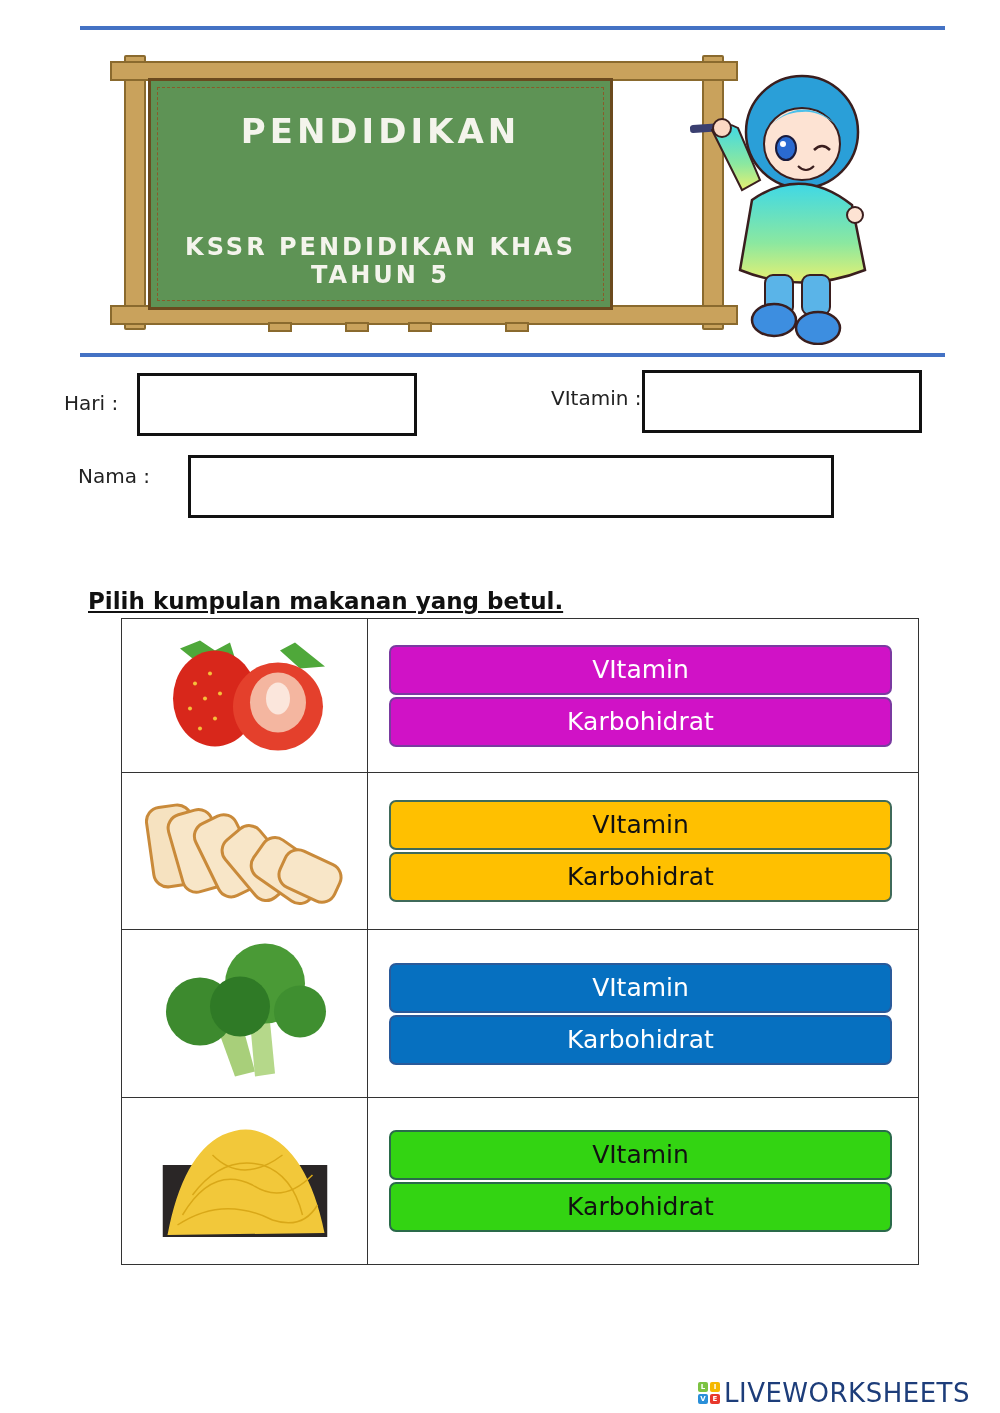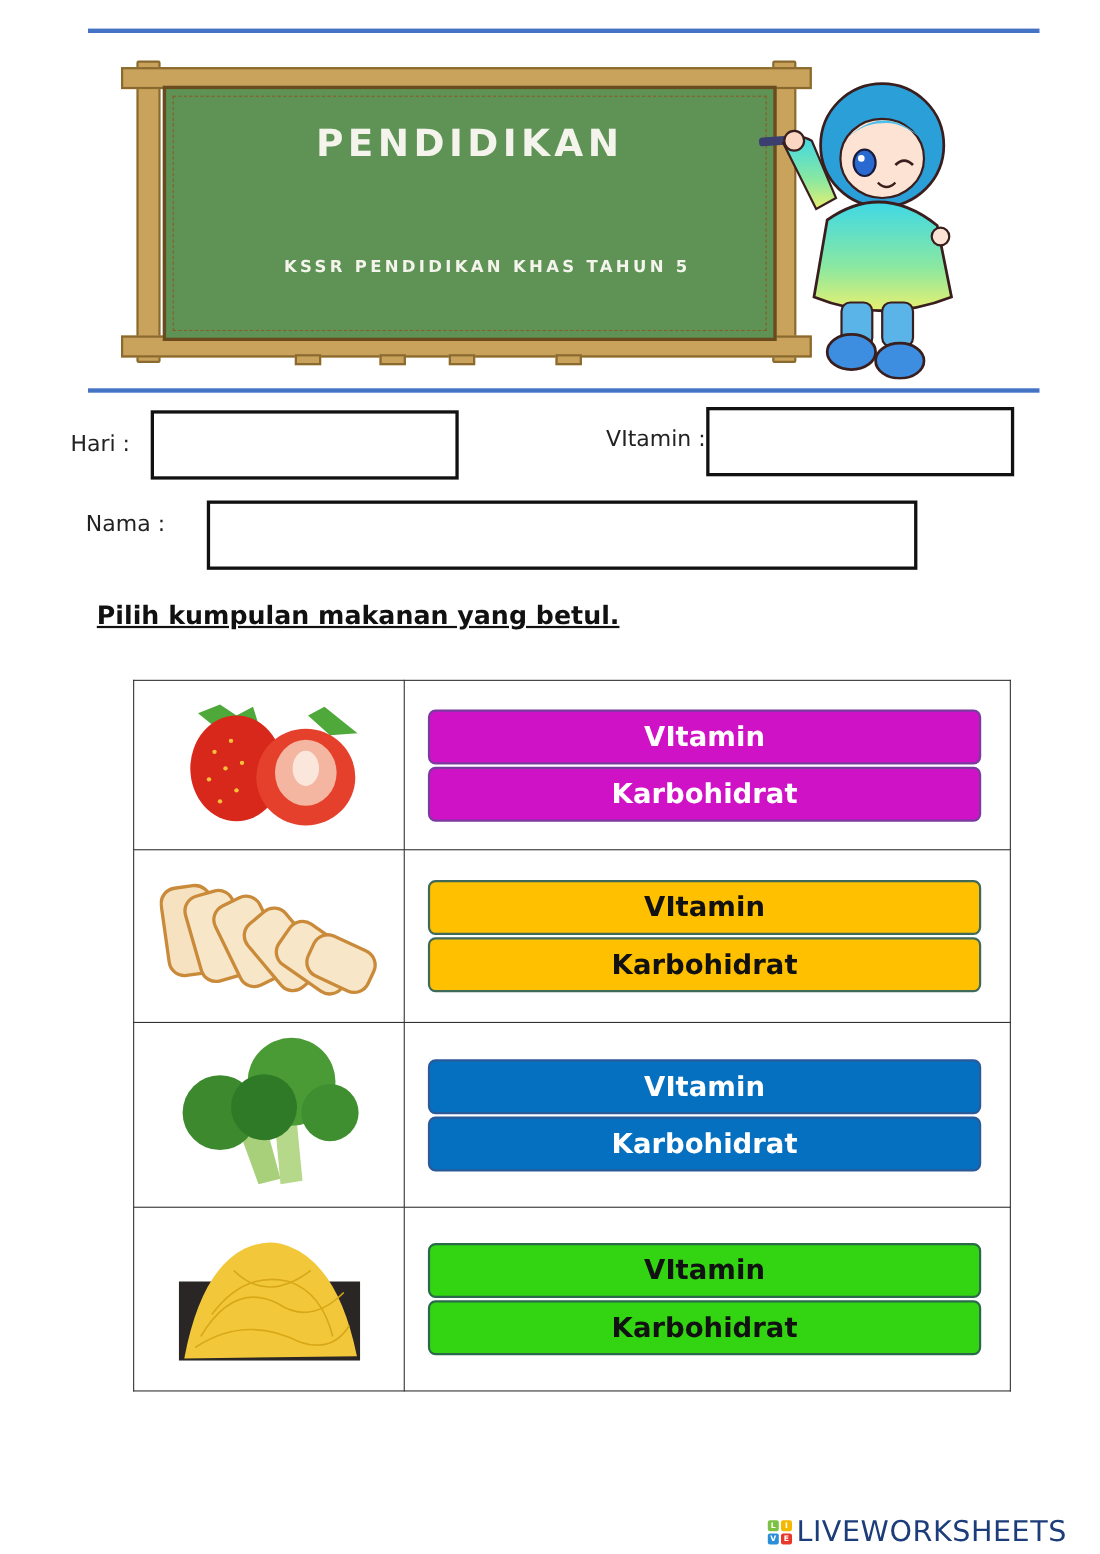--- a/index.html
+++ b/index.html
@@ -2,36 +2,36 @@
 <html><head>
 <meta charset="utf-8">
 <style>
   html, body { margin:0; padding:0; }
   body { width:1000px; height:1413px; position:relative; background:#ffffff; font-family:"DejaVu Sans", sans-serif; overflow:hidden; }
   .rule { position:absolute; left:80px; width:865px; height:4px; background:#4472c4; }
   
   .board-frame { position:absolute; left:110px; top:55px; width:628px; height:275px; }
   .post { position:absolute; top:0; width:22px; height:275px; background:#c9a25c; border:2px solid #8a6a2e; box-sizing:border-box; border-radius:2px; }
   .rail { position:absolute; left:0; width:628px; height:20px; background:#c9a25c; border:2px solid #8a6a2e; box-sizing:border-box; }
-  .board { position:absolute; left:148px; top:78px; width:558px; height:232px; background:#5e9355; border:3px solid #6b4a1e; box-sizing:border-box; }
+  .board { position:absolute; left:148px; top:78px; width:465px; height:232px; background:#5e9355; border:3px solid #6b4a1e; box-sizing:border-box; }
   .board-inner { position:absolute; left:6px; top:6px; right:6px; bottom:6px; border:1px dashed #8a5a2a; }
   .chalk { position:absolute; left:0; width:100%; text-align:center; color:#f4f4ec; font-family:"DejaVu Sans", sans-serif; font-weight:bold; letter-spacing:4px; }
   .chalk.t1 { top:30px; font-size:34px; }
   .chalk.t2 { top:85px; font-size:34px; }
-  .chalk.t3 { top:152px; font-size:15px; letter-spacing:3px;padding-left:16px; }
+  .chalk.t3 { top:152px; font-size:24px; letter-spacing:3px; }
   .chalk.t4 { top:184px; font-size:19px; letter-spacing:3px; }
   .leg { position:absolute; top:322px; width:24px; height:10px; background:#c9a25c; border:2px solid #8a6a2e; box-sizing:border-box; }
   
   .mascot { position:absolute; left:690px; top:70px; width:180px; height:275px; }
   
   .lbl { position:absolute; font-family:"DejaVu Sans", sans-serif; font-size:20px; color:#222; }
   .field { position:absolute; border:3px solid #111; box-sizing:border-box; background:#fff; }
-  .instr { position:absolute; left:88px; top:547px; font-family:"DejaVu Sans", sans-serif; font-weight:bold; font-size:23px; text-decoration:underline; color:#111; }
-  
-  .qtable { position:absolute; left:121px; top:618px; width:798px; border-collapse:collapse;font-weight:bold; }
+  .instr { position:absolute; left:88px; top:588px; font-family:"DejaVu Sans", sans-serif; font-weight:bold; font-size:23px; text-decoration:underline; color:#111; }
+  
+  .qtable { position:absolute; left:121px; top:618px; width:798px; border-collapse:collapse; }
   .qtable td { border:1.5px solid #333; padding:0; vertical-align:middle; }
   .imgcell { width:245px; position:relative; }
   .optcell { position:relative; }
   .opt { display:block; margin:0 26px 0 21px; height:50px; border-radius:7px; box-sizing:border-box; border:2px solid; font-family:"DejaVu Sans", sans-serif; font-size:25px; text-align:center; line-height:46px; cursor:pointer; }
   .opt + .opt { margin-top:2px; }
   .row1 { height:154px; } .row2 { height:157px; } .row3 { height:168px; } .row4 { height:167px; }
   .food { position:absolute; left:50%; top:50%; transform:translate(-50%,-50%); }
   
   .logo { position:absolute; left:698px; top:1378px; display:flex; align-items:center; gap:4px; }
   .logo-blocks { display:grid; grid-template-columns:10px 10px; grid-template-rows:10px 10px; gap:2px; }

